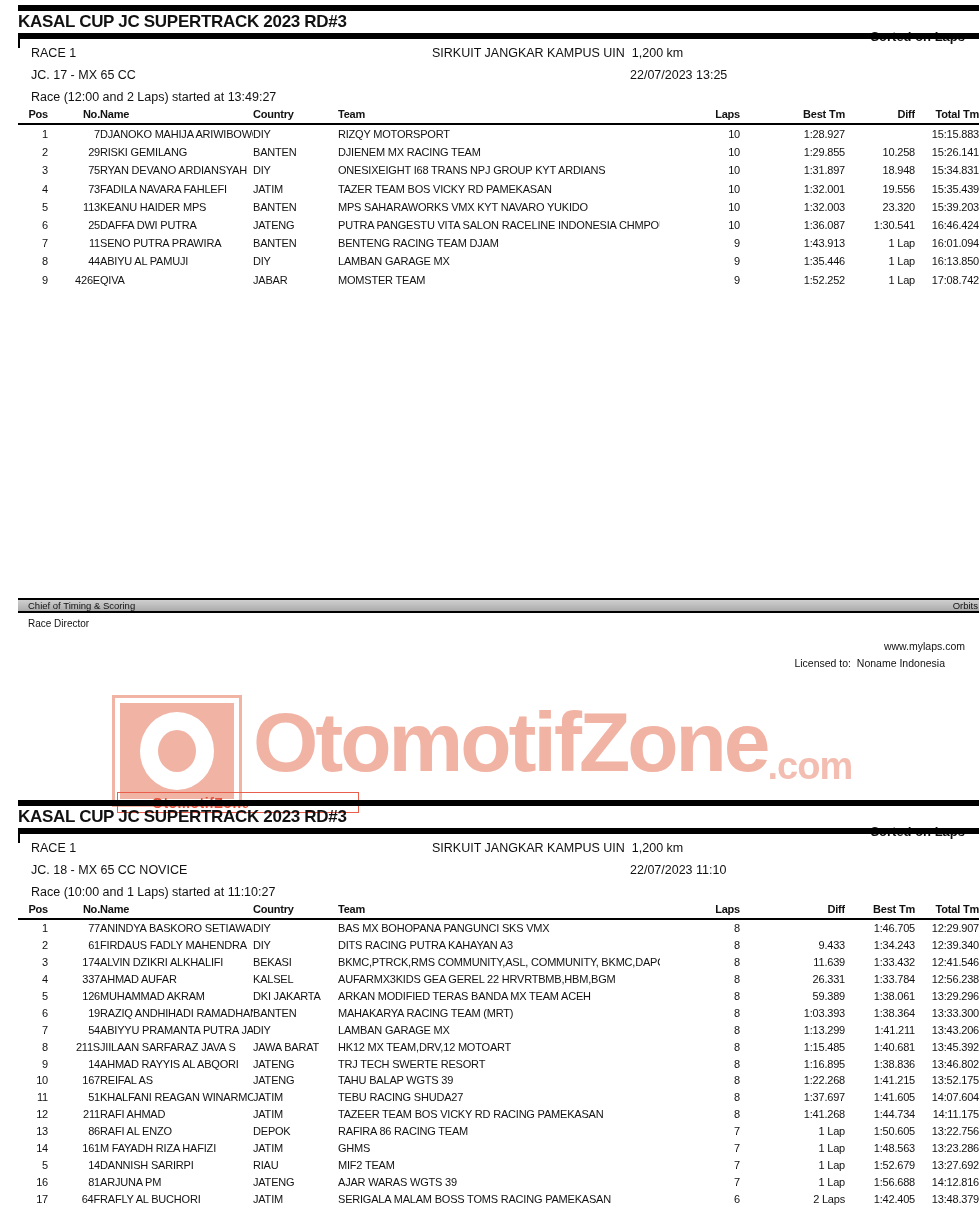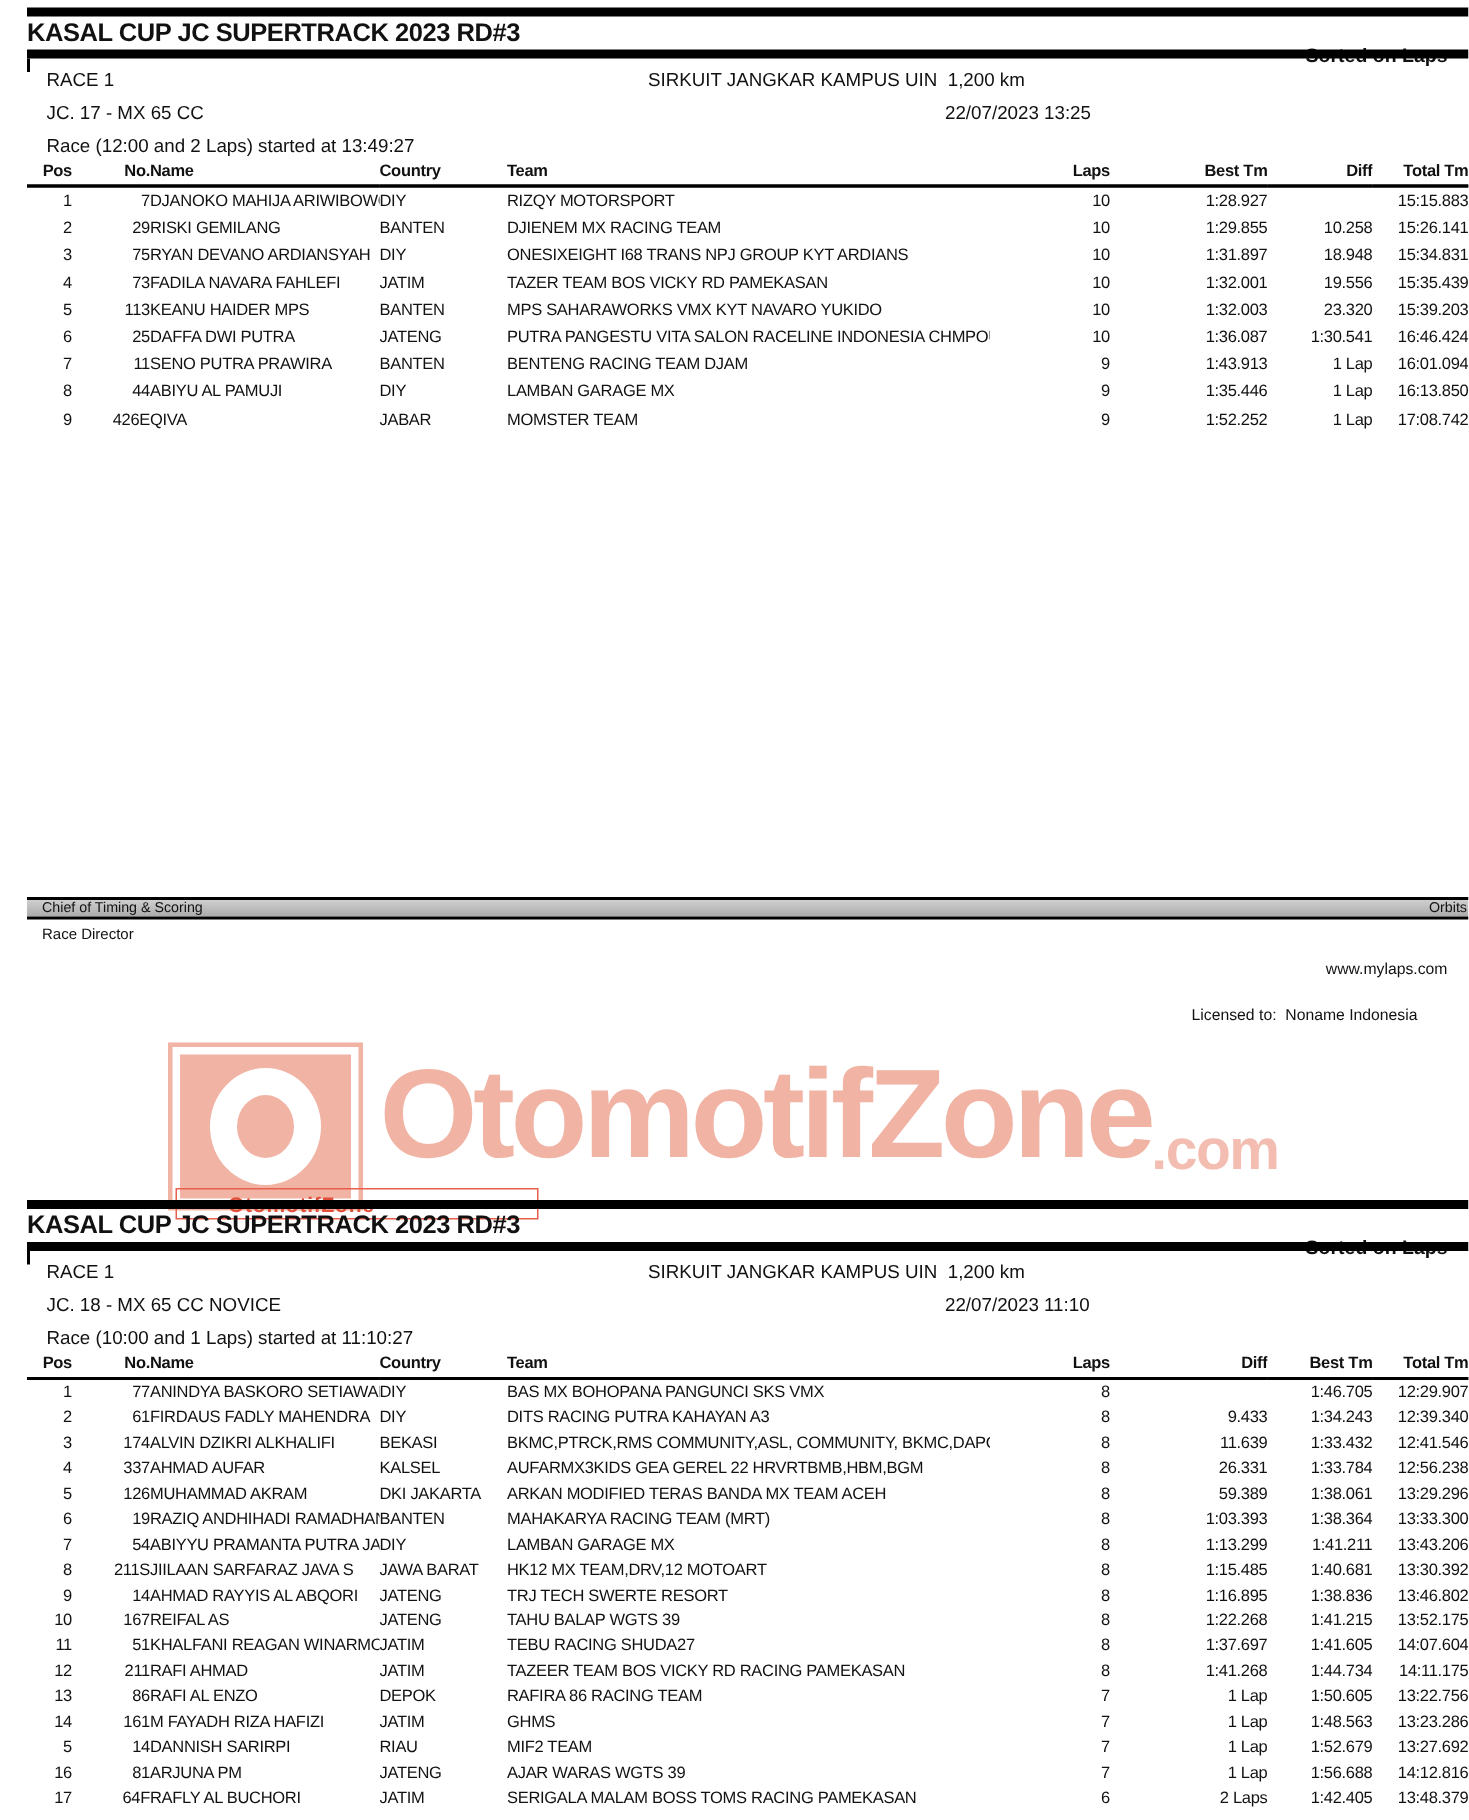--- a/index.html
+++ b/index.html
@@ -61,21 +61,21 @@
   .scoring-bar{
     position:absolute;top:598px;left:18px;right:0;height:11px;z-index:2;
     background:linear-gradient(#cfcfcf,#ababab);
     border-top:2px solid #000;border-bottom:2px solid #000;
     font-size:9.5px;line-height:11px;
   }
   .scoring-left{position:absolute;left:10px;}
   .scoring-right{position:absolute;right:1px;}
   .race-director{position:absolute;top:618px;left:28px;font-size:10px;z-index:2;}
   .mylaps{position:absolute;top:640px;right:14px;font-size:10.5px;z-index:2;}
-  .licensed{position:absolute;top:657px;right:34px;font-size:10.5px;white-space:pre;z-index:2;margin-top:14px;}
+  .licensed{position:absolute;top:657px;right:34px;font-size:10.5px;white-space:pre;z-index:2;}
   
   .wm{position:absolute;top:693px;left:0;width:979px;height:125px;z-index:1;pointer-events:none;}
   .wm-square{
     position:absolute;left:112px;top:2px;width:114px;height:96px;
     border:3px solid #f1b3a4;background:#fff;padding:5px;
   }
   .wm-fill{position:relative;width:100%;height:100%;background:#f1b3a4;}
   .wm-ring{
     position:absolute;left:0;right:0;top:0;bottom:0;margin:auto;
     width:38px;height:42px;border:18px solid #fff;border-radius:50%;
@@ -367,21 +367,21 @@
         </tr>
         <tr>
           <td class="c0 a-right">8</td>
           <td class="c1 a-right">211S</td>
           <td class="c2 a-left">JIILAAN SARFARAZ JAVA S</td>
           <td class="c3 a-left">JAWA BARAT</td>
           <td class="c4 a-left">HK12 MX TEAM,DRV,12 MOTOART</td>
           <td class="c5 a-right">8</td>
           <td class="c6 a-right">1:15.485</td>
           <td class="c7 a-right">1:40.681</td>
-          <td class="c8 a-right">13:30.392</td>
+          <td class="c8 a-right">13:45.392</td>
         </tr>
         <tr>
           <td class="c0 a-right">9</td>
           <td class="c1 a-right">14</td>
           <td class="c2 a-left">AHMAD RAYYIS AL ABQORI</td>
           <td class="c3 a-left">JATENG</td>
           <td class="c4 a-left">TRJ TECH SWERTE RESORT</td>
           <td class="c5 a-right">8</td>
           <td class="c6 a-right">1:16.895</td>
           <td class="c7 a-right">1:38.836</td>

